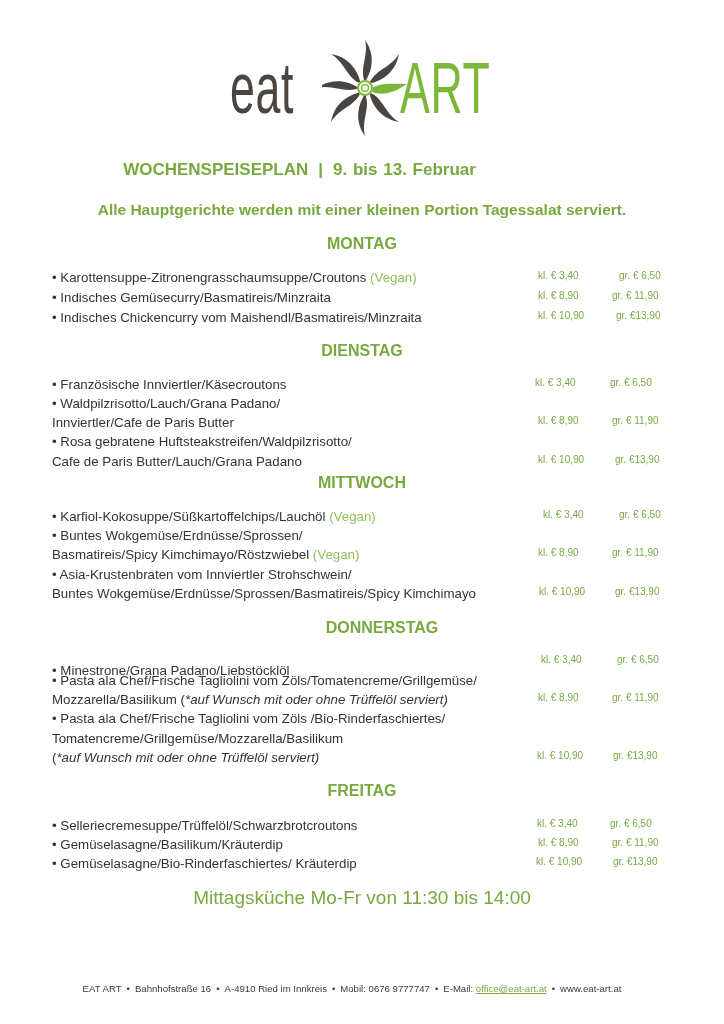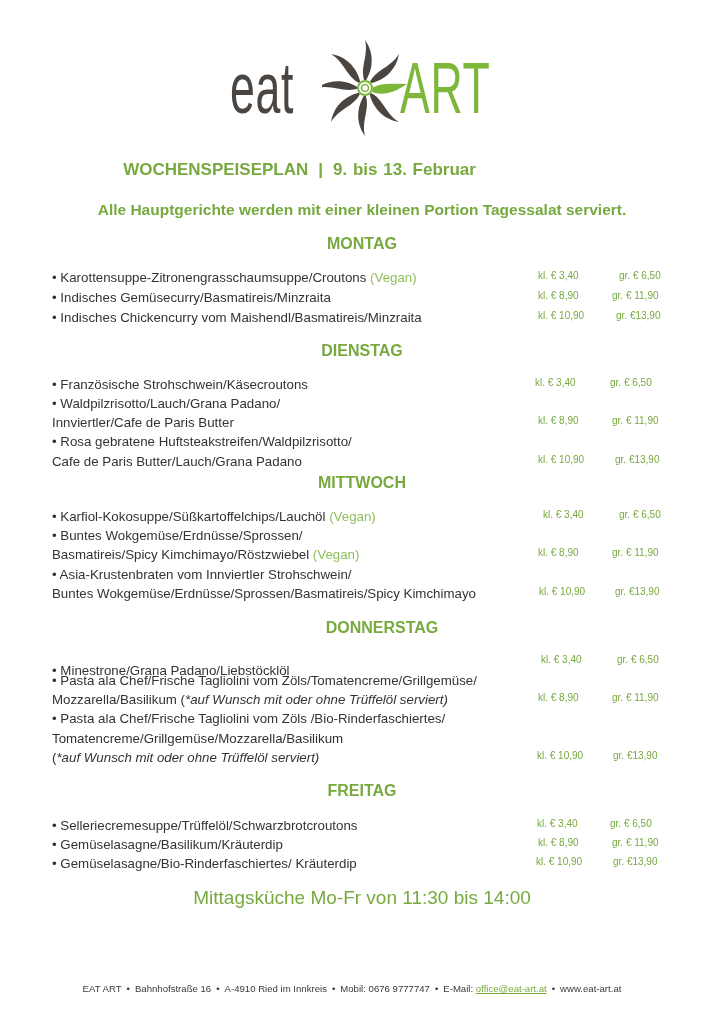--- a/index.html
+++ b/index.html
@@ -65,21 +65,21 @@
 <div class="price" style="top:270px;left:538px;">kl. € 3,40</div>
 <div class="price" style="top:270px;left:619px;">gr. € 6,50</div>
 <div class="line" style="top:290px;">• Indisches Gemüsecurry/Basmatireis/Minzraita</div>
 <div class="price" style="top:290px;left:538px;">kl. € 8,90</div>
 <div class="price" style="top:290px;left:612px;">gr. € 11,90</div>
 <div class="line" style="top:310px;">• Indisches Chickencurry vom Maishendl/Basmatireis/Minzraita</div>
 <div class="price" style="top:310px;left:538px;">kl. € 10,90</div>
 <div class="price" style="top:310px;left:616px;">gr. €13,90</div>
 
 <div class="day" style="top:342px;">DIENSTAG</div>
-<div class="line" style="top:377px;">• Französische Strohschwein/Käsecroutons</div>
+<div class="line" style="top:377px;">• Französische Innviertler/Käsecroutons</div>
 <div class="price" style="top:377px;left:535px;">kl. € 3,40</div>
 <div class="price" style="top:377px;left:610px;">gr. € 6,50</div>
 <div class="line" style="top:396px;">• Waldpilzrisotto/Lauch/Grana Padano/</div>
 <div class="line" style="top:415px;">Innviertler/Cafe de Paris Butter</div>
 <div class="price" style="top:415px;left:538px;">kl. € 8,90</div>
 <div class="price" style="top:415px;left:612px;">gr. € 11,90</div>
 <div class="line" style="top:434px;">• Rosa gebratene Huftsteakstreifen/Waldpilzrisotto/</div>
 <div class="line" style="top:454px;">Cafe de Paris Butter/Lauch/Grana Padano</div>
 <div class="price" style="top:454px;left:538px;">kl. € 10,90</div>
 <div class="price" style="top:454px;left:615px;">gr. €13,90</div>

